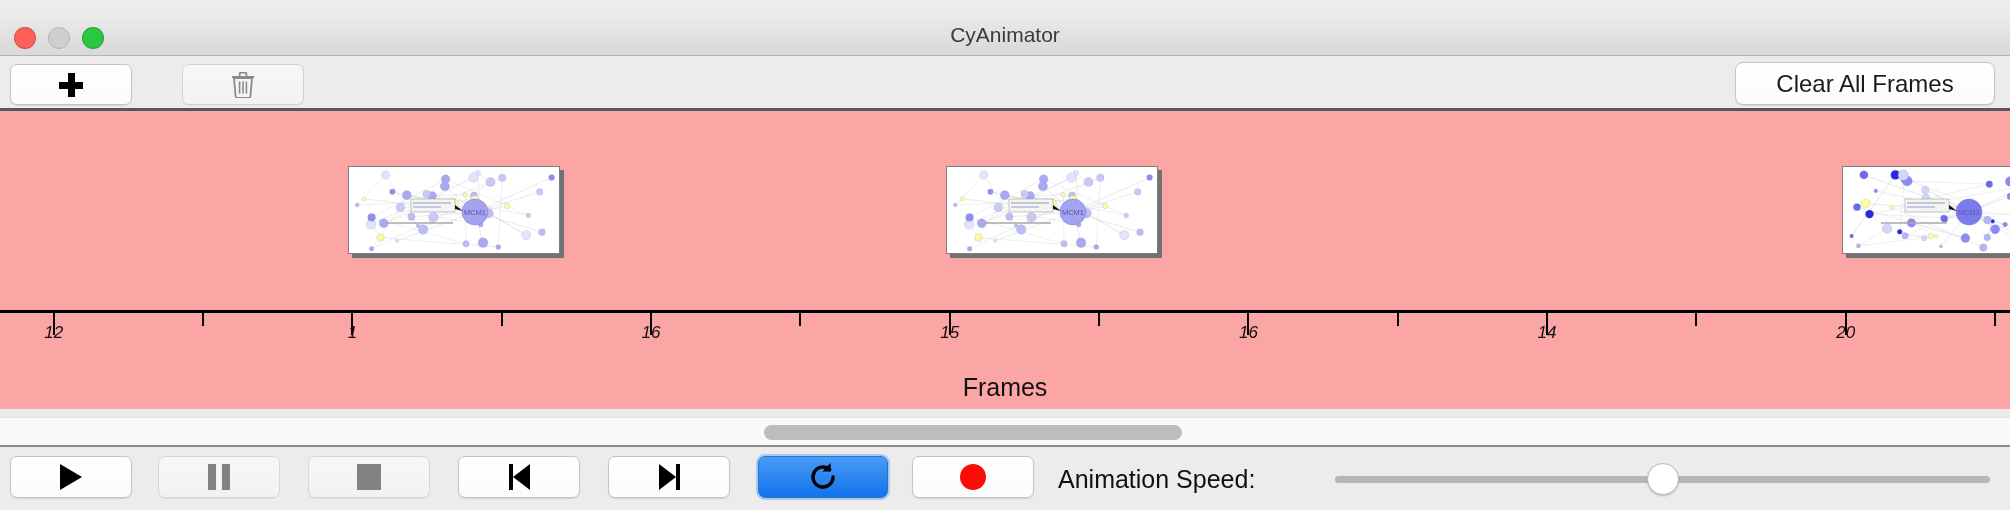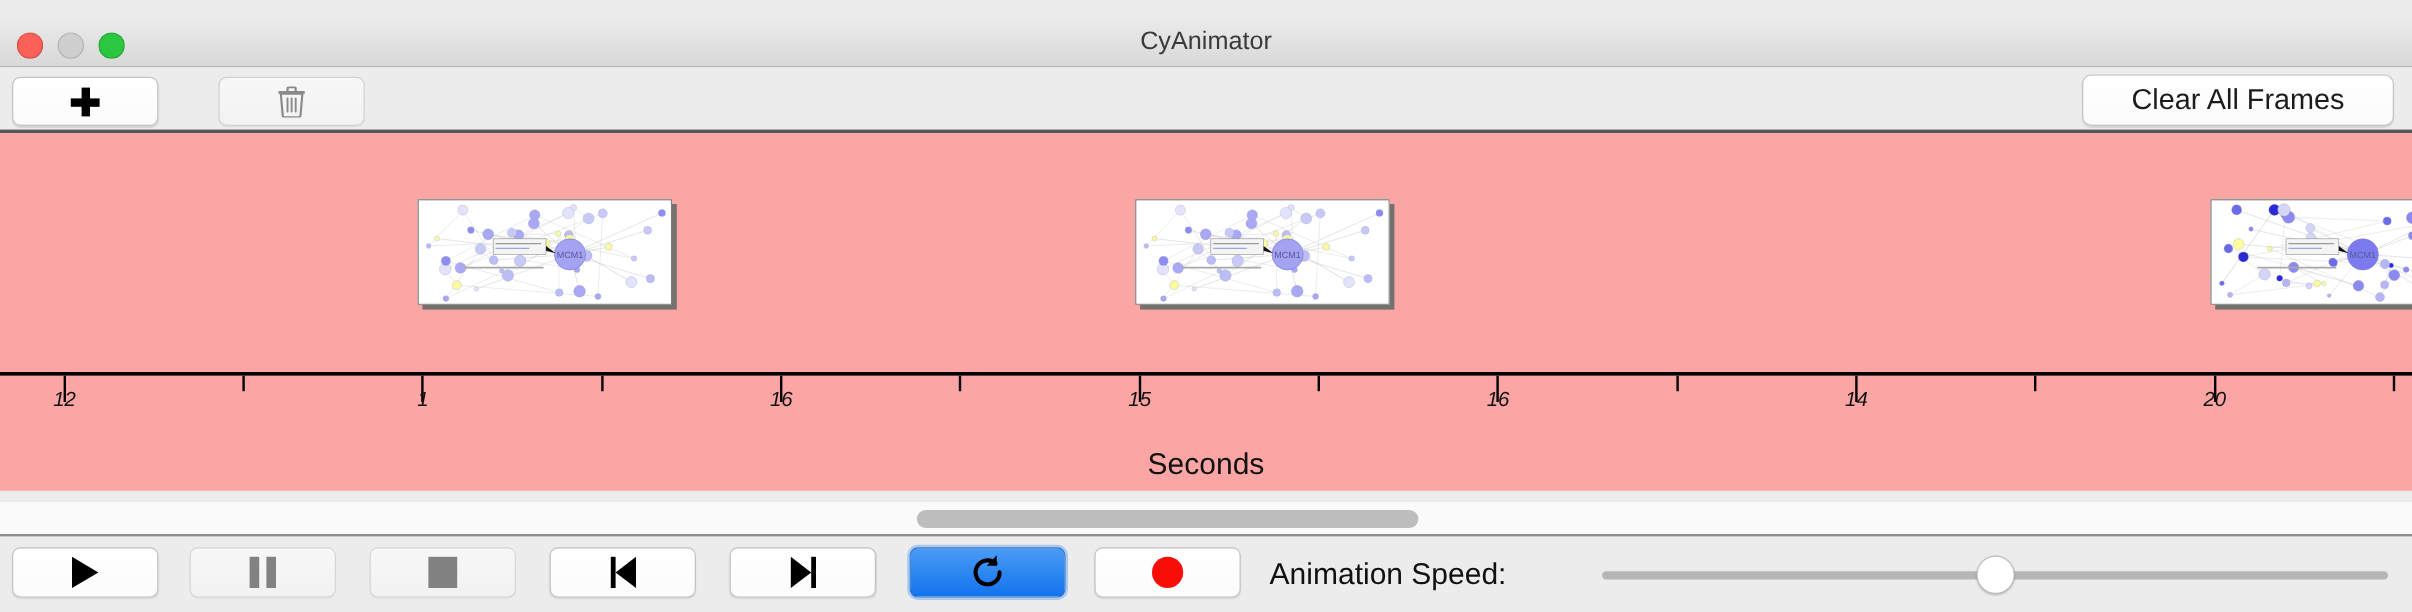--- a/index.html
+++ b/index.html
@@ -561,21 +561,21 @@
         <div class="tick major" style="left: 1247.41px;"></div>
         <div class="tick-label" style="left: 1248.41px;">16</div>
         <div class="tick minor" style="left: 1396.74px;"></div>
         <div class="tick major" style="left: 1546.07px;"></div>
         <div class="tick-label" style="left: 1547.07px;">14</div>
         <div class="tick minor" style="left: 1695.4px;"></div>
         <div class="tick major" style="left: 1844.74px;"></div>
         <div class="tick-label" style="left: 1845.74px;">20</div>
         <div class="tick minor" style="left: 1994.07px;"></div>
       </div>
-    <div class="axis-title">Seconds</div>
+    <div class="axis-title">Frames</div>
   </div>
 
   <div class="hscroll">
     <div id="hthumb" class="hscroll-thumb" style="left: 763.8px; width: 418.08px;"></div>
   </div>
 
   <div class="playbar">
 
     <div class="pbtn" style="left:10px; width:122px;">
       <span class="ico-play"></span>

